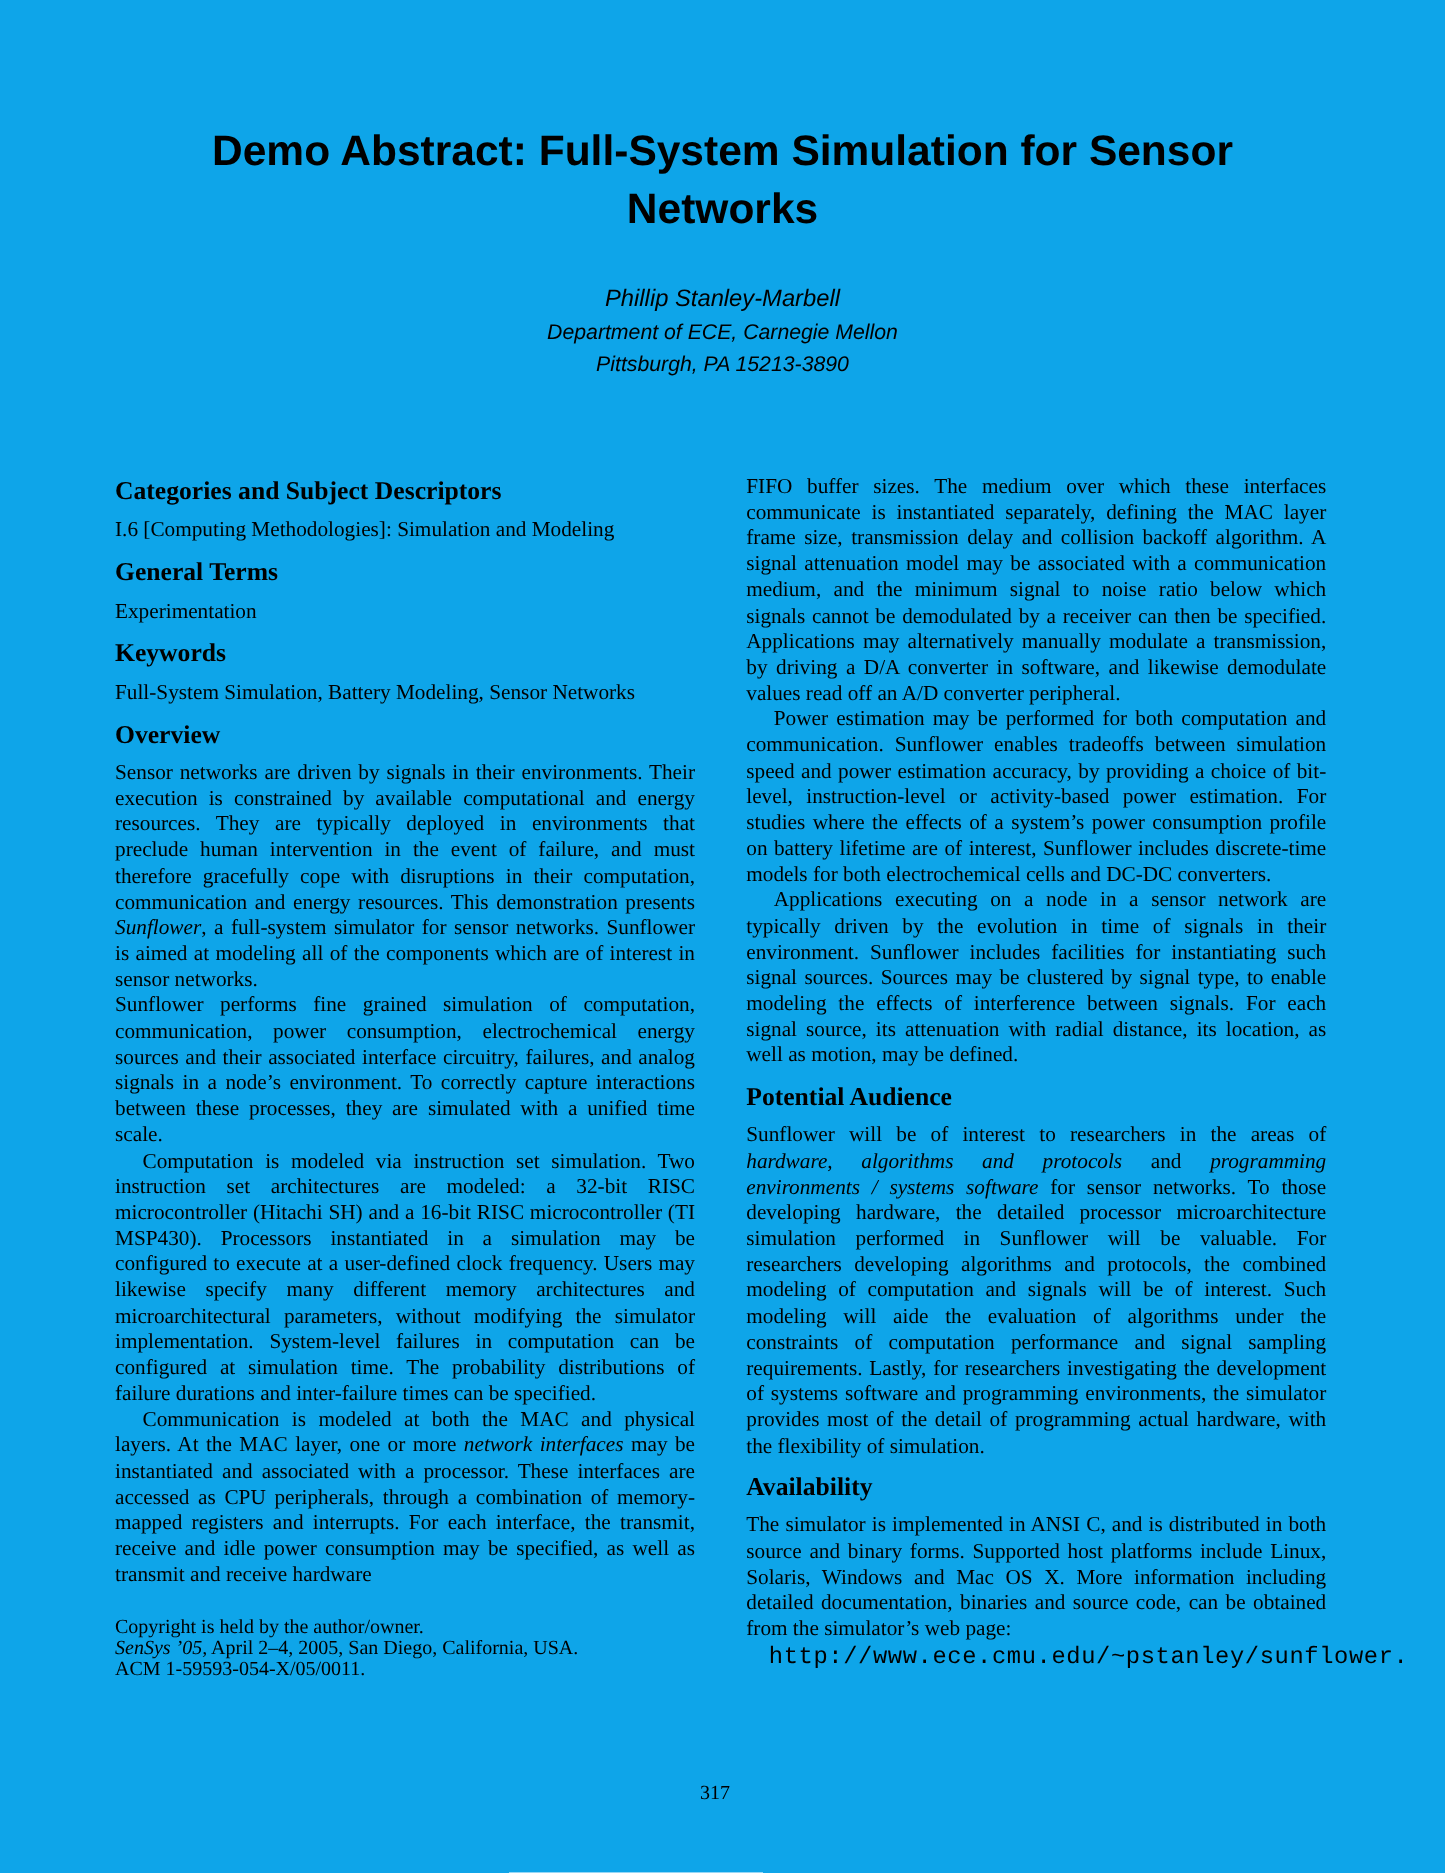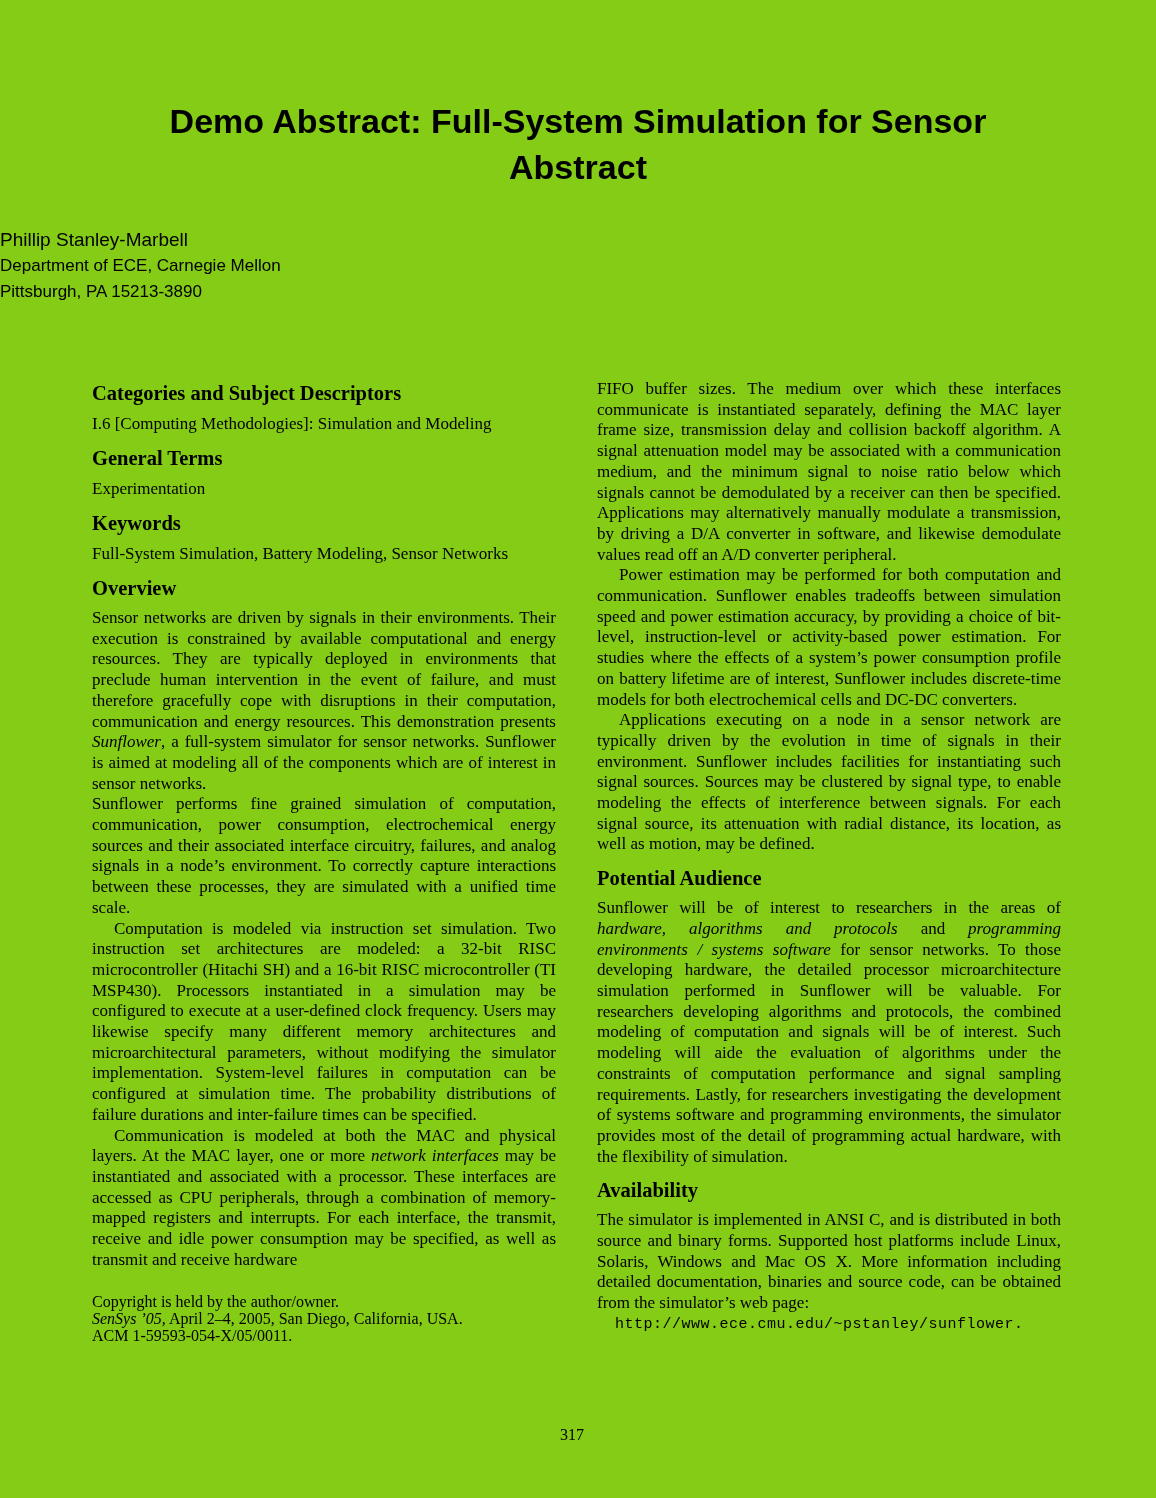--- a/index.html
+++ b/index.html
@@ -1,39 +1,40 @@
 <!DOCTYPE html>
 <html><head>
 <meta charset="utf-8">
 <style>
   html, body { margin: 0; padding: 0; background: #ffffff; }
   .page {
     position: relative;
     width: 1156px;
     height: 1498px;
-    background: #84cc16;
+    background: #0ea5e9;
     color: #000000;
     font-family: "Liberation Serif", "DejaVu Serif", serif;
     overflow: hidden;
   }
   .title-block {
     padding-top: 98px;
     text-align: center;
     font-family: "Liberation Sans", "DejaVu Sans", sans-serif;
   }
   .title-line {
     font-size: 34px;
     font-weight: bold;
     line-height: 46px;
     letter-spacing: 0px;
   }
   .author-block {
     margin-top: 36px;
-    text-align: left;
+    text-align: center;
     font-family: "Liberation Sans", "DejaVu Sans", sans-serif;
+    font-style: italic;
   }
   .author-name { font-size: 19px; line-height: 27px; }
   .author-line { font-size: 17px; line-height: 26px; }
   .columns {
     display: flex;
     gap: 41px;
     padding: 0 92px;
     margin-top: 74px;
     align-items: flex-start;
   }
@@ -59,42 +60,42 @@
   .copyright {
     margin-top: 22px;
     font-size: 16px;
     line-height: 17px;
     text-align: left;
   }
   .url-line {
     margin-top: 1px;
     padding-left: 18px;
     font-family: "Liberation Mono", "DejaVu Sans Mono", monospace;
-    font-size: 15px;
+    font-size: 19px;
     letter-spacing: 0.5px;
     text-align: left;
     white-space: nowrap;
   }
   .footer {
     position: absolute;
     left: 0;
     right: 12px;
     top: 1426px;
     text-align: center;
     font-size: 16px;
   }
 </style>
 </head>
 <body>
 
 <div class="page">
 
   <div class="title-block">
     <div class="title-line">Demo Abstract: Full-System Simulation for Sensor</div>
-    <div class="title-line">Abstract</div>
+    <div class="title-line">Networks</div>
   </div>
 
   <div class="author-block">
     <div class="author-name">Phillip Stanley-Marbell</div>
     <div class="author-line">Department of ECE, Carnegie Mellon</div>
     <div class="author-line">Pittsburgh, PA 15213-3890</div>
   </div>
 
   <div class="columns">
 

